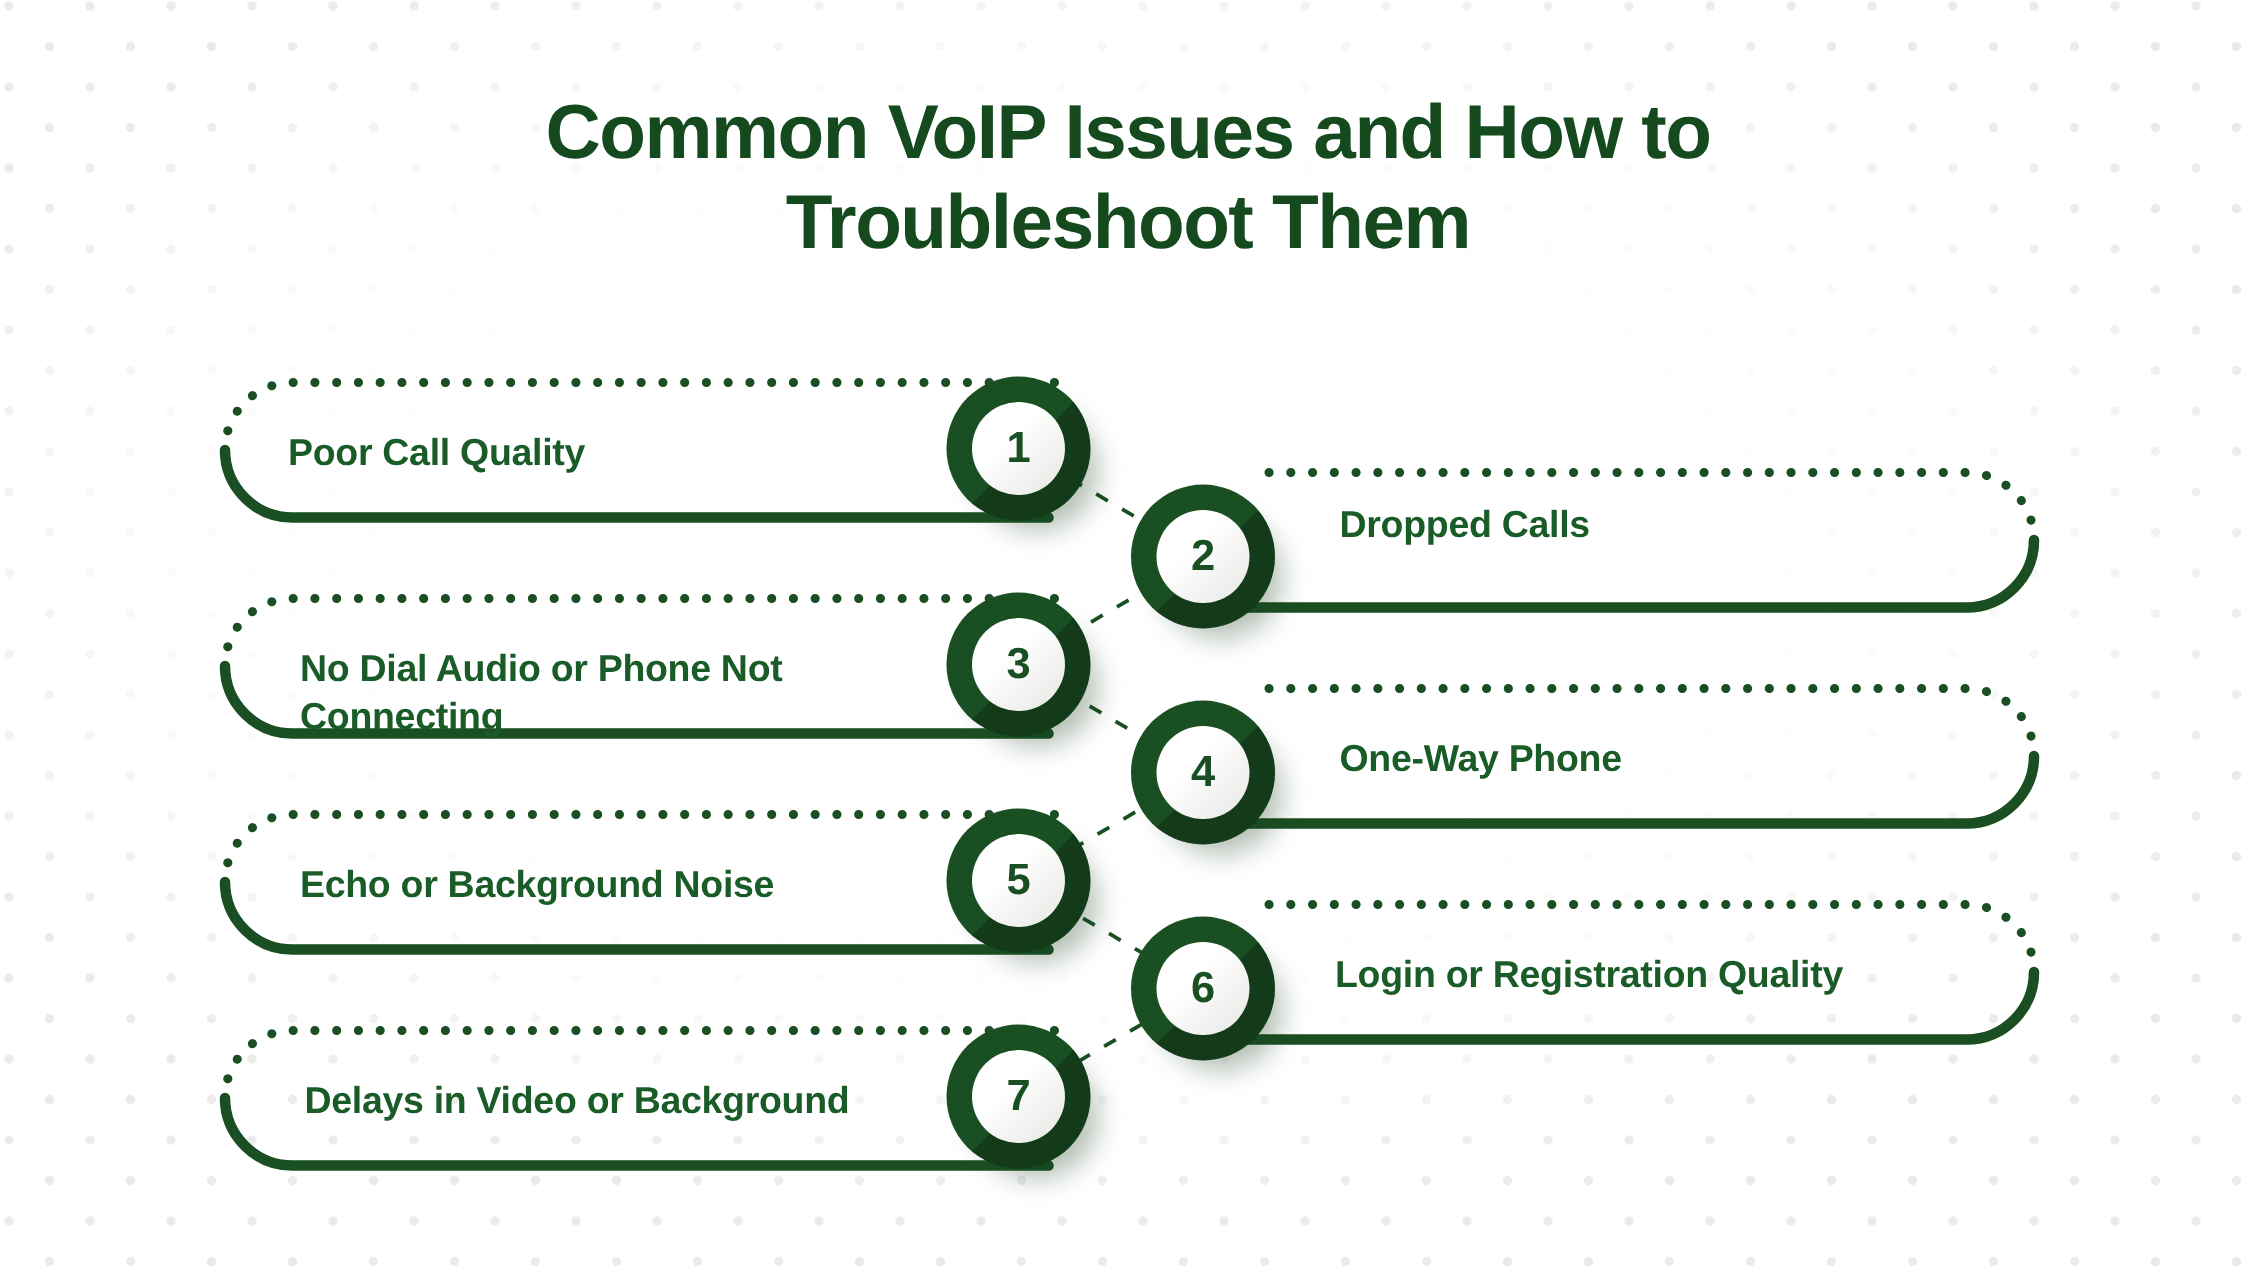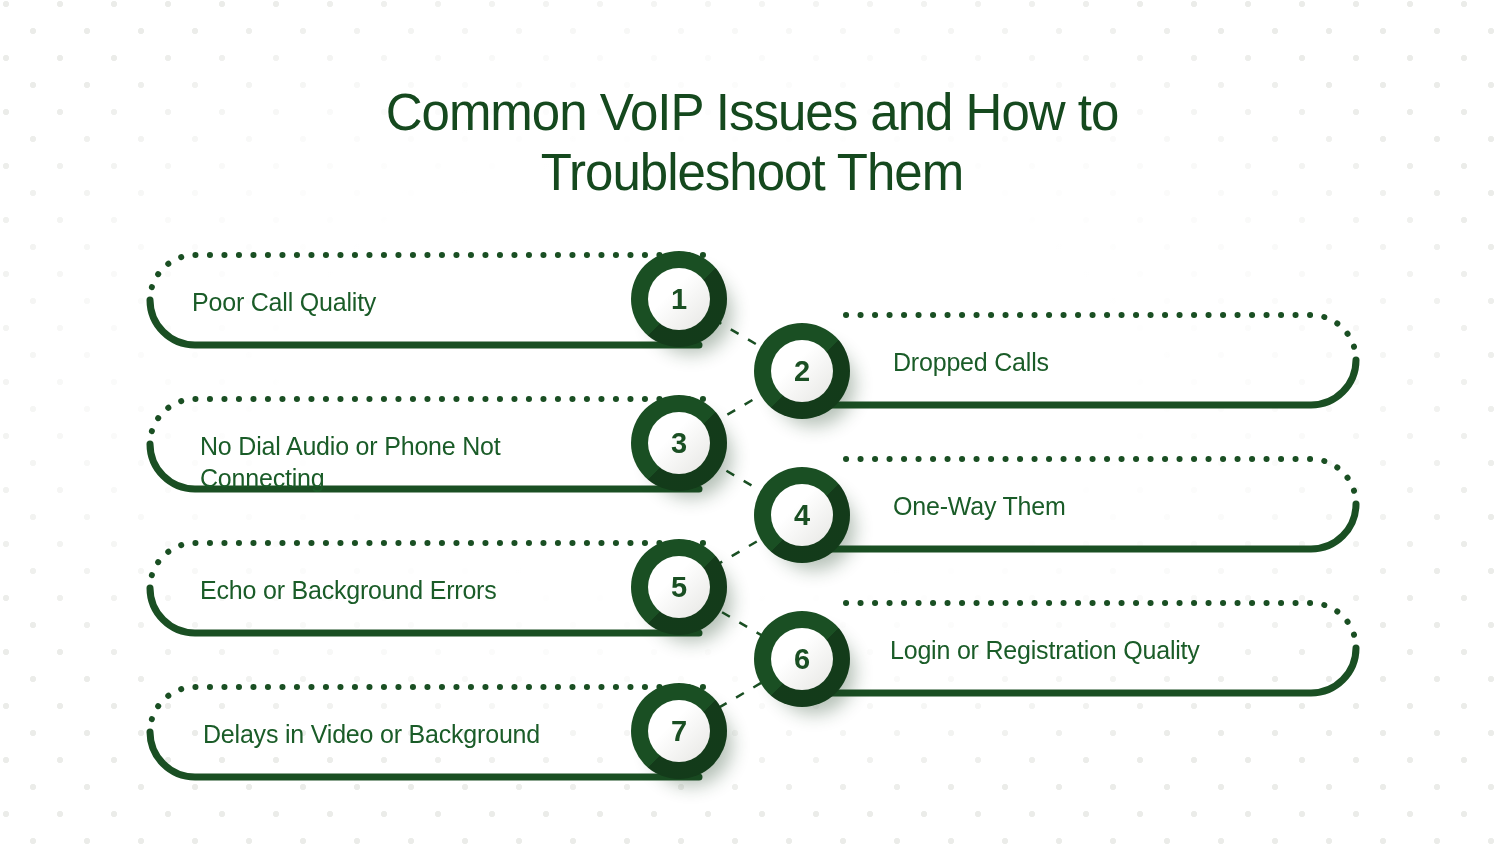--- a/index.html
+++ b/index.html
@@ -27,25 +27,24 @@
     background-position:0 0, 6px 4px, 33px 31px;
     overflow:hidden;
   }
 
   .title{
     position:absolute;
     left:0; top:58px; width:1504px;
     text-align:center;
     font-size:51px;
     line-height:60px;
-    font-weight:400;
+    font-weight:700;
     letter-spacing:-1px;
     color:var(--title-green);
     white-space:pre-line;
-    margin-top:25px;
   }
 
   .connectors{position:absolute;left:0;top:0;z-index:0;}
   .connectors polyline{
     fill:none;
     stroke:var(--primary-green);
     stroke-width:2.5;
     stroke-dasharray:9 11;
   }
 
@@ -62,21 +61,21 @@
     stroke:var(--primary-green);
     stroke-width:7;
     stroke-linecap:round;
   }
 
   .label{
     position:absolute;
     z-index:3;
     font-size:25px;
     line-height:32px;
-    font-weight:400;
+    font-weight:700;
     color:var(--label-green);
     letter-spacing:-0.2px;
     white-space:pre-line;
     width:480px;
   }
 
   .badge{
     position:absolute;
     z-index:2;
     width:96px;height:96px;
@@ -125,21 +124,21 @@
   <div class="badge" style="left:631px;top:251px">
     <div class="inner">
       <span class="num">1</span>
     </div>
   </div>
 
   <svg class="pill" style="left:746px;top:308px" width="617" height="104">
     <path class="dotted" d="M100 7 L565 7 A45 45 0 0 1 610 52"></path>
     <path class="solid" d="M610 52 A45 45 0 0 1 565 97 L50 97"></path>
   </svg>
-  <div class="label" style="left:893px;top:346px">Dropped Calls</div>
+  <div class="label" style="left:893px;top:334px">Dropped Calls</div>
   <div class="badge" style="left:754px;top:323px">
     <div class="inner">
       <span class="num">2</span>
     </div>
   </div>
 
   <svg class="pill" style="left:143px;top:392px" width="567" height="104">
     <path class="dotted" d="M560 7 L52 7 A45 45 0 0 0 7 52"></path>
     <path class="solid" d="M7 52 A45 45 0 0 0 52 97 L556 97"></path>
   </svg>
@@ -148,32 +147,32 @@
   <div class="badge" style="left:631px;top:395px">
     <div class="inner">
       <span class="num">3</span>
     </div>
   </div>
 
   <svg class="pill" style="left:746px;top:452px" width="617" height="104">
     <path class="dotted" d="M100 7 L565 7 A45 45 0 0 1 610 52"></path>
     <path class="solid" d="M610 52 A45 45 0 0 1 565 97 L50 97"></path>
   </svg>
-  <div class="label" style="left:893px;top:490px">One-Way Them</div>
+  <div class="label" style="left:893px;top:490px">One-Way Phone</div>
   <div class="badge" style="left:754px;top:467px">
     <div class="inner">
       <span class="num">4</span>
     </div>
   </div>
 
   <svg class="pill" style="left:143px;top:536px" width="567" height="104">
     <path class="dotted" d="M560 7 L52 7 A45 45 0 0 0 7 52"></path>
     <path class="solid" d="M7 52 A45 45 0 0 0 52 97 L556 97"></path>
   </svg>
-  <div class="label" style="left:200px;top:574px">Echo or Background Errors</div>
+  <div class="label" style="left:200px;top:574px">Echo or Background Noise</div>
   <div class="badge" style="left:631px;top:539px">
     <div class="inner">
       <span class="num">5</span>
     </div>
   </div>
 
   <svg class="pill" style="left:746px;top:596px" width="617" height="104">
     <path class="dotted" d="M100 7 L565 7 A45 45 0 0 1 610 52"></path>
     <path class="solid" d="M610 52 A45 45 0 0 1 565 97 L50 97"></path>
   </svg>

